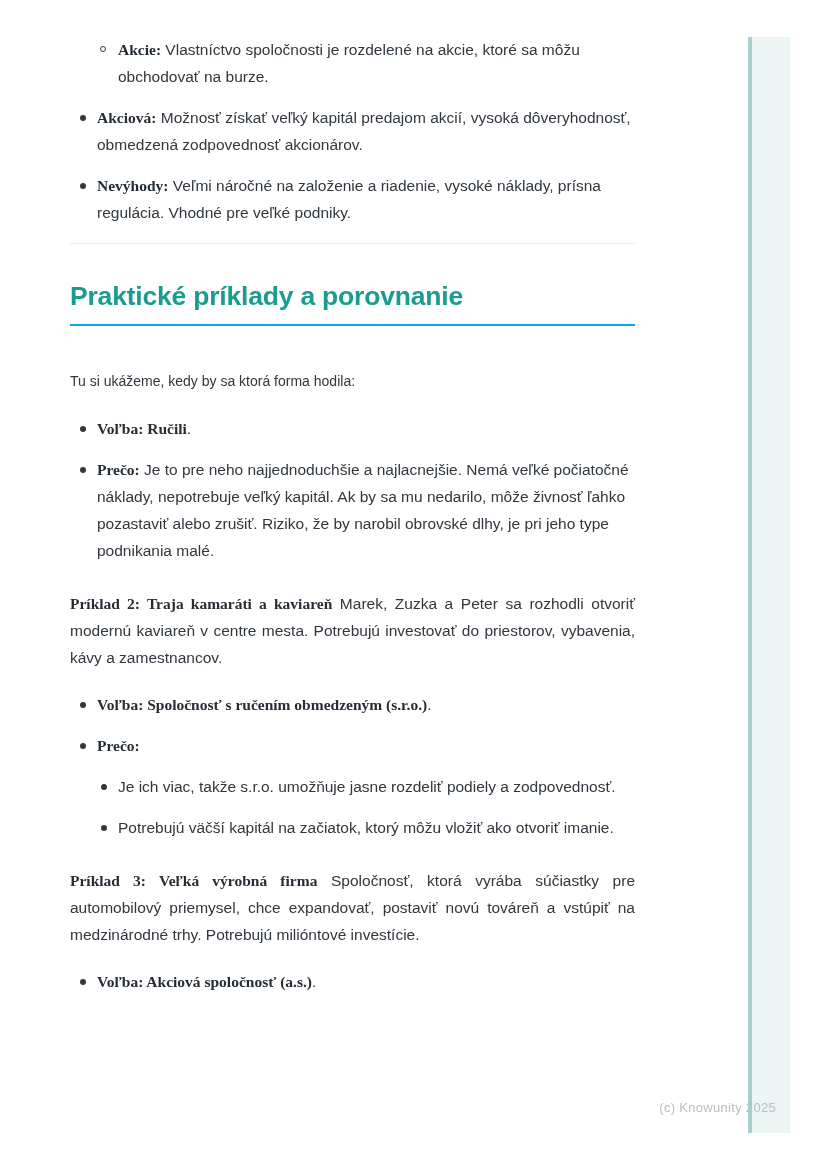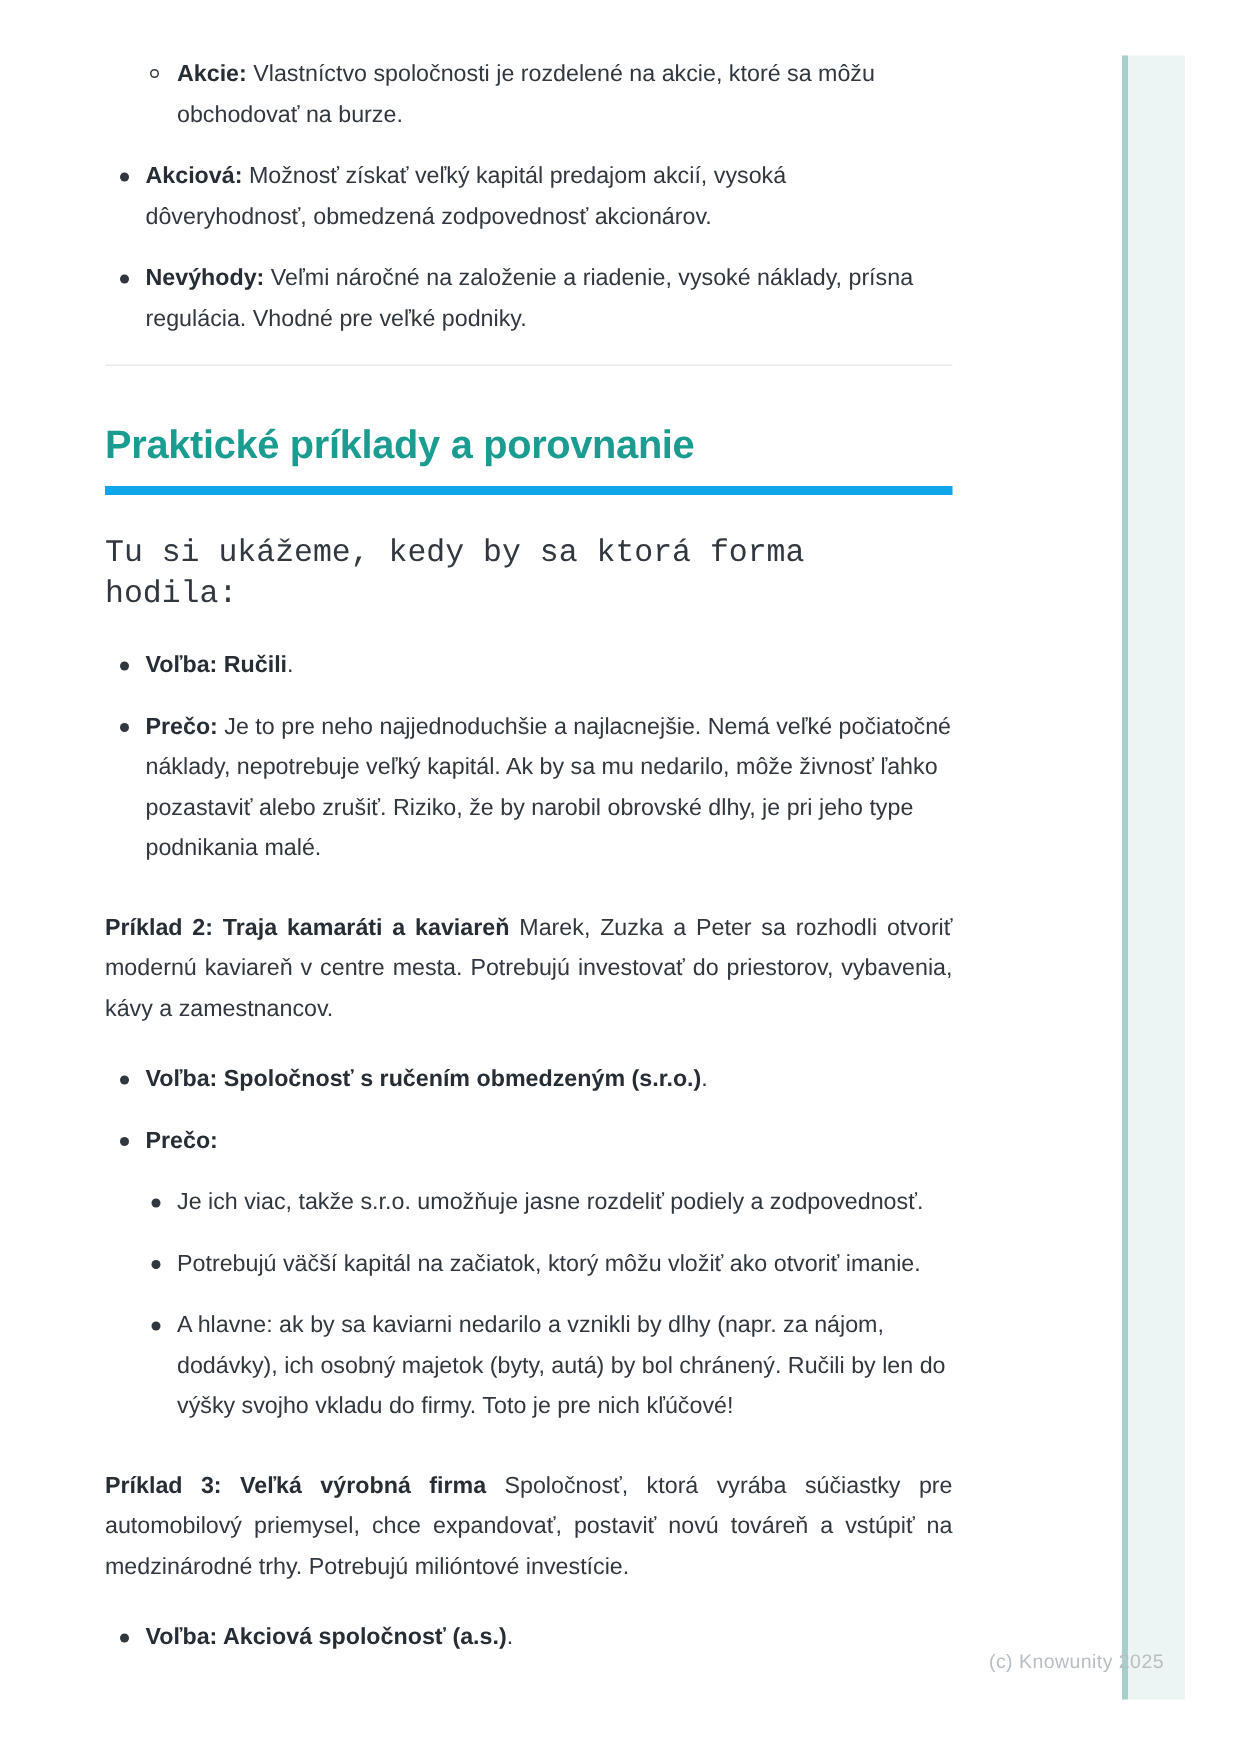--- a/index.html
+++ b/index.html
@@ -36,43 +36,42 @@
     width: 6px; height: 6px;
     border-radius: 50%;
     background: #30373e;
   }
   .bullet.circle {
     background: transparent;
     border: 1.5px solid #30373e;
     width: 4px; height: 4px;
     left: 9px; top: 10px;
   }
-  li strong, .para strong { font-weight: 700; color: #262d34; }
+  li strong, .para strong { font-weight: 700; color: #262d34; font-family: Liberation Serif, serif; }
   
   hr.divider {
     border: none;
     border-top: 1px solid #e8eaeb;
     margin: 17px 0 0 0;
   }
   
   h2.section-heading {
     margin: 37px 0 0 0;
     font-size: 26.5px;
     line-height: 30px;
     font-weight: 700;
     color: #1a9c91;
     letter-spacing: -0.2px;
     padding-bottom: 13px;
-    border-bottom: 6px solid #0ea5e9;
+    border-bottom: 2px solid #0ea5e9;
   }
   .lead {
-    margin: 26px 0 0 0;
-    font-size: 21px;
+    margin: 42px 0 0 0;
+    font-size: 14px;
     line-height: 27px;
-    font-family: Liberation Mono, monospace;
   }
   .para {
     margin: 26px 0 0 0;
     font-size: 15.5px;
     line-height: 27px;
     text-align: justify;
   }
   
   .side-strip {
     position: absolute;
@@ -113,21 +112,20 @@
       <ul class="doc-list example-list">
         <li><span class="bullet"></span><strong>Voľba: Ručili</strong><span>.</span></li>
         <li><span class="bullet"></span><strong>Prečo:</strong> <span>Je to pre neho najjednoduchšie a najlacnejšie. Nemá veľké počiatočné náklady, nepotrebuje veľký kapitál. Ak by sa mu nedarilo, môže živnosť ľahko pozastaviť alebo zrušiť. Riziko, že by narobil obrovské dlhy, je pri jeho type podnikania malé.</span></li>
       </ul>
       <p class="para"><strong>Príklad 2: Traja kamaráti a kaviareň</strong> <span>Marek, Zuzka a Peter sa rozhodli otvoriť modernú kaviareň v centre mesta. Potrebujú investovať do priestorov, vybavenia, kávy a zamestnancov.</span></p>
       <ul class="doc-list example-list">
         <li><span class="bullet"></span><strong>Voľba: Spoločnosť s ručením obmedzeným (s.r.o.)</strong><span>.</span></li>
         <li><span class="bullet"></span><strong>Prečo:</strong></li>
         <li class="lvl1"><span class="bullet"></span><span>Je ich viac, takže s.r.o. umožňuje jasne rozdeliť podiely a zodpovednosť.</span></li>
         <li class="lvl1"><span class="bullet"></span><span>Potrebujú väčší kapitál na začiatok, ktorý môžu vložiť ako otvoriť imanie.</span></li>
-        <li class="lvl1"><span class="bullet"></span><span>A hlavne: ak by sa kaviarni nedarilo a vznikli by dlhy (napr. za nájom, dodávky), ich osobný majetok (byty, autá) by bol chránený. Ručili by len do výšky svojho vkladu do firmy. Toto je pre nich kľúčové!</span></li>
       </ul>
       <p class="para"><strong>Príklad 3: Veľká výrobná firma</strong> <span>Spoločnosť, ktorá vyrába súčiastky pre automobilový priemysel, chce expandovať, postaviť novú továreň a vstúpiť na medzinárodné trhy. Potrebujú milióntové investície.</span></p>
       <ul class="doc-list example-list">
         <li><span class="bullet"></span><strong>Voľba: Akciová spoločnosť (a.s.)</strong><span>.</span></li>
         <li></li>
       </ul>
     </div>
 </div>
 
 <div class="side-strip"></div>

